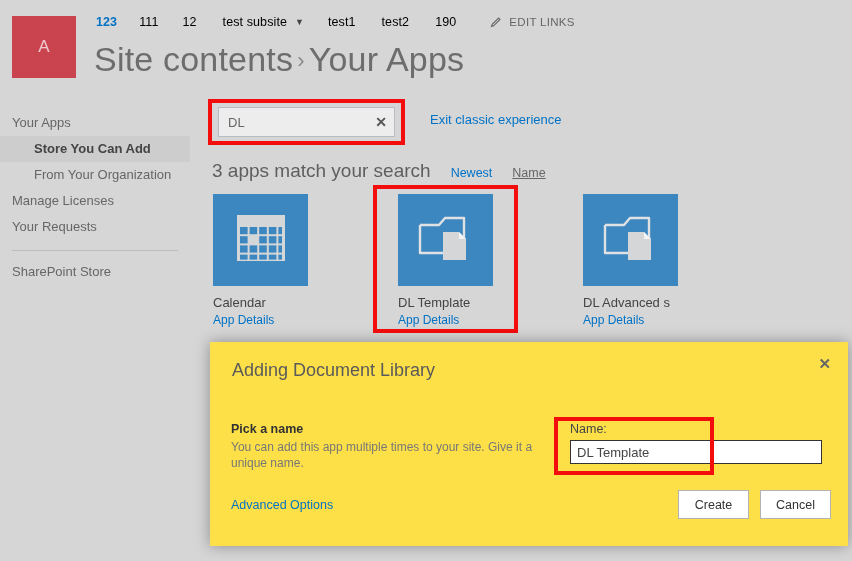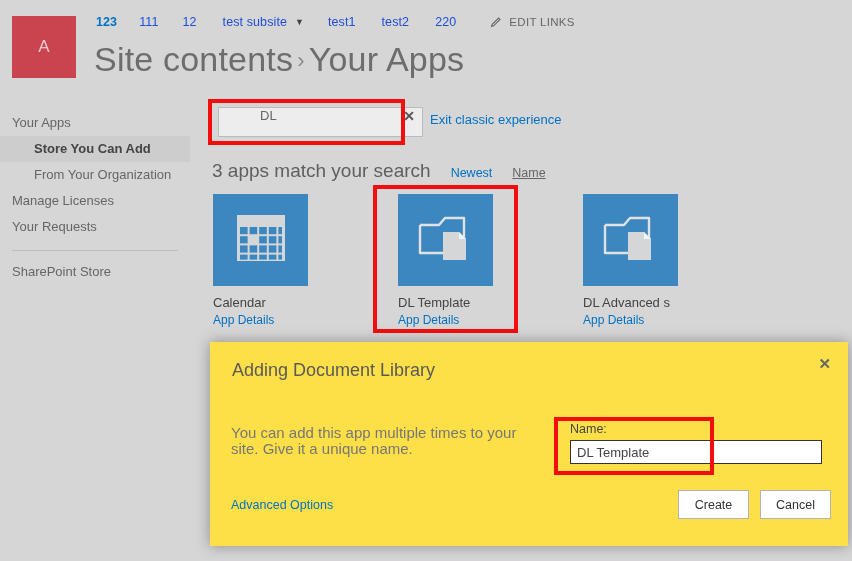--- a/index.html
+++ b/index.html
@@ -24,21 +24,21 @@
     color: #f0c8cc;
     font-size: 17px;
     display: flex; align-items: center; justify-content: center;
   }
   .topnav {
     position: absolute; left: 96px; top: 15px;
     display: flex; align-items: center; gap: 0px;
     font-size: 12.5px;
   }
   .topnav .nav-item {
-    color: #1d4ed8;
+    color: #000000;
     padding: 0 16px 0 0;
     white-space: nowrap;
     letter-spacing: .1px;
   }
   .topnav .nav-item.first { color: #0072c6; font-weight: bold; padding-right: 22px;}
   .topnav .nav-item.n2 { padding-right: 24px; }
   .topnav .nav-item.n3 { padding-right: 26px; }
   .topnav .nav-item.sub { padding-right: 8px; }
   .topnav .caret {
     color: #444; font-size: 9px; padding-right: 24px;
@@ -76,24 +76,24 @@
   .side-item.selected {
     background: #cdcdcd; color: #444; font-weight: bold;
   }
   .side-sep {
     margin: 10px 12px 8px 12px; height: 1px; background: #bdbdbd;
   }
 
   
   .search-box {
     position: absolute; left: 218px; top: 107px;
-    width: 205px; height: 30px;
+    width: 177px; height: 30px;
     background: #ededed;
     border: 1px solid #b6bcc2;
-    display: flex;  padding-left: 32px;
+    display: flex; align-items: center;
   }
   .search-box .val {
     flex: 1; padding-left: 9px; font-size: 13px; color: #666;
   }
   .search-box .clear {
     width: 26px; text-align: center; color: #555; font-size: 14px; font-weight: bold;
     cursor: pointer;
   }
   .red-box {
     position: absolute;
@@ -150,21 +150,21 @@
   }
   .dlg-close {
     position: absolute; right: 17px; top: 14px;
     font-size: 15px; color: #666; cursor: pointer; font-weight: bold;
     line-height: 1;
   }
   .dlg-left {
     position: absolute; left: 21px; top: 80px; width: 310px;
   }
   .dlg-left .lbl { font-size: 12.5px; color: #333; font-weight: bold; }
-  .dlg-left .desc { margin-top: 3px; font-size: 15px; color: #777; line-height: 16px; }
+  .dlg-left .desc { margin-top: 3px; font-size: 12px; color: #777; line-height: 16px; }
   .dlg-right {
     position: absolute; left: 360px; top: 80px; width: 252px;
   }
   .dlg-right .nlbl { font-size: 12.5px; color: #444; }
   .name-input {
     margin-top: 4px;
     width: 252px; height: 24px;
     border: 1px solid #333;
     background: #fff;
     font-size: 13px; color: #444;
@@ -198,21 +198,21 @@
   </div>
 
   <div class="topnav">
     <span class="nav-item first">123</span>
     <span class="nav-item n2">111</span>
     <span class="nav-item n3">12</span>
     <span class="nav-item sub">test subsite</span>
     <span class="caret">▼</span>
     <span class="nav-item t1">test1</span>
     <span class="nav-item t2">test2</span>
-    <span class="nav-item n220">220</span>
+    <span class="nav-item n220">190</span>
     <span class="edit-links">
       <span class="pencil">
         <svg width="12" height="12" viewBox="0 0 12 12">
           <path d="M1.5 10.5 L2.2 8.4 L8.6 2 L10 3.4 L3.6 9.8 Z" fill="none" stroke="#666" stroke-width="1.1"></path>
         </svg>
       </span>
       <span>EDIT LINKS</span>
     </span>
   </div>
 
@@ -312,20 +312,21 @@
     </div>
 
   </div>
   <div class="red-box" id="rb-tile"></div>
 
   <div class="dialog">
     <div class="dlg-title">Adding Document Library</div>
     <div class="dlg-close">✕</div>
 
     <div class="dlg-left">
+      <div class="lbl">Pick a name</div>
       <div class="desc">You can add this app multiple times to your site. Give it a unique name.</div>
     </div>
 
     <div class="dlg-right">
       <div class="nlbl">Name:</div>
       <div class="name-input">
         <span>DL Template</span>
       </div>
     </div>
 

